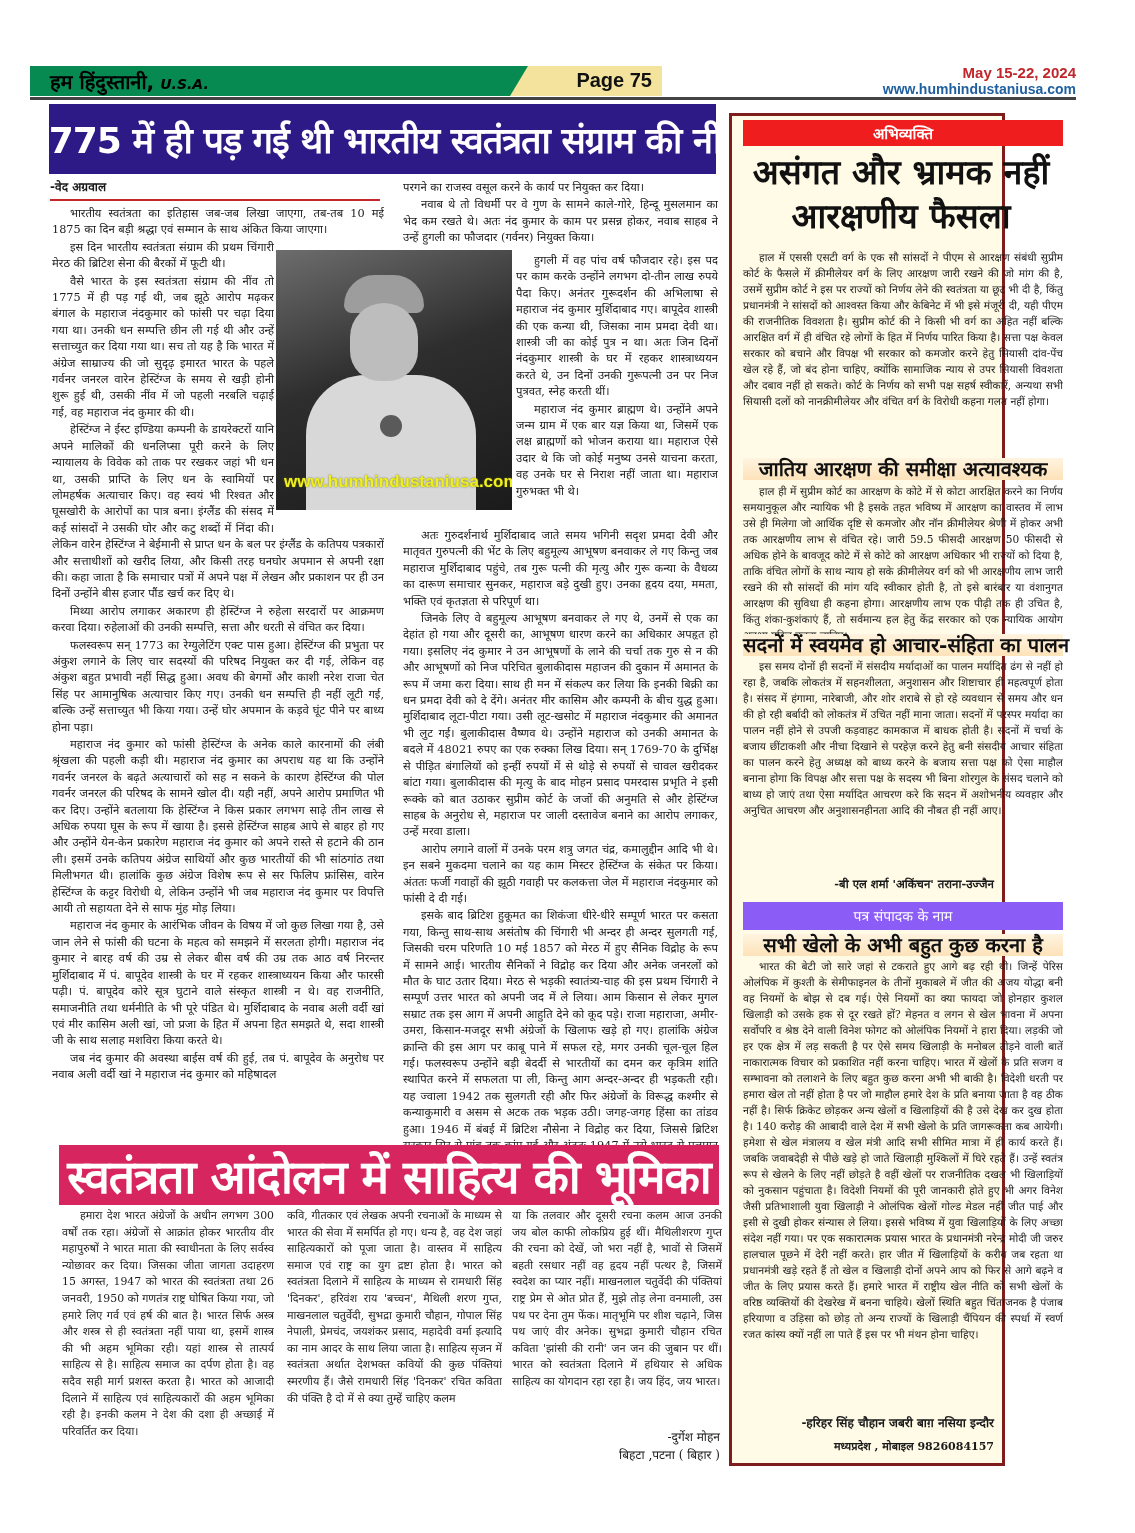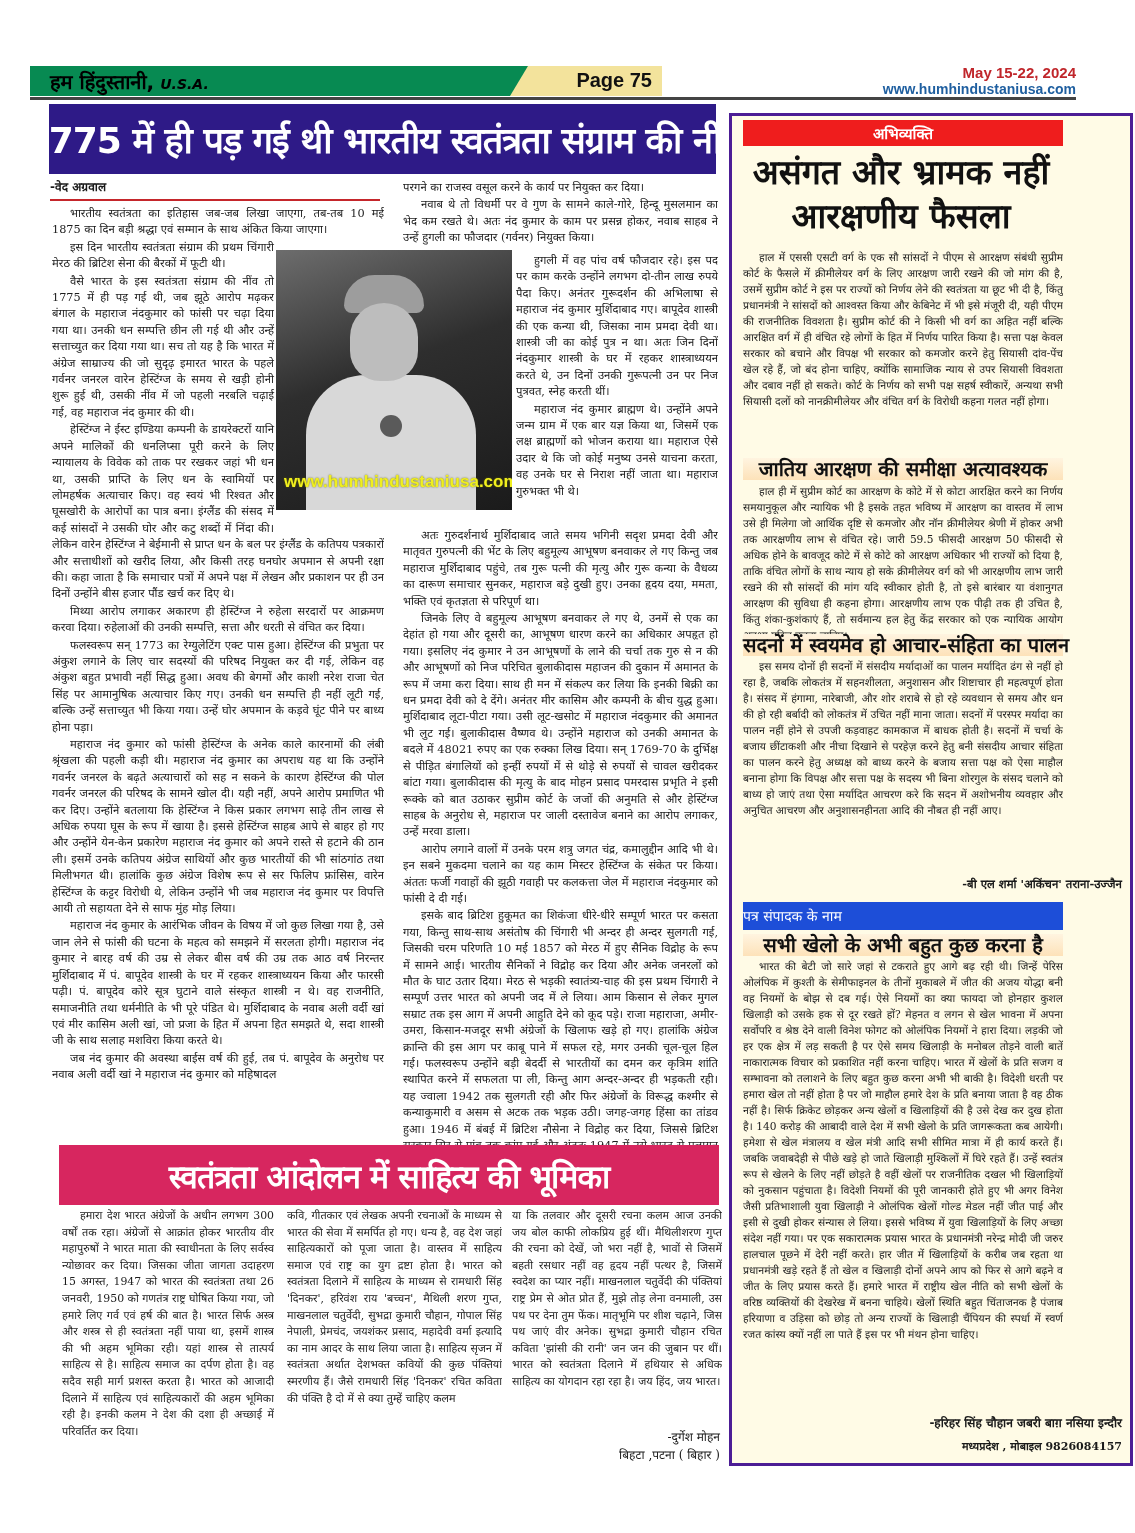--- a/index.html
+++ b/index.html
@@ -33,33 +33,33 @@
            background: linear-gradient(160deg, #6d6d6d 0%, #2e2e2e 45%, #1b1b1b 100%); overflow: hidden; }
   .photo-figure { position: absolute; left: 30px; top: 25px; width: 170px; height: 240px; }
   .photo-figure .turban { position: absolute; left: 38px; top: 0; width: 80px; height: 38px; background: #9d9d9d; border-radius: 40px 40px 10px 10px; }
   .photo-figure .face { position: absolute; left: 44px; top: 28px; width: 68px; height: 78px; background: #bdbdbd; border-radius: 34px 34px 30px 30px; }
   .photo-figure .body { position: absolute; left: 0; top: 100px; width: 170px; height: 150px; background: #d8d8d8; border-radius: 60px 60px 0 0; }
   .photo-figure .medal { position: absolute; left: 74px; top: 140px; width: 22px; height: 22px; border-radius: 50%; background: #5a5a5a; }
   .watermark { position: absolute; left: 8px; top: 222px; color: #f0ef1f; font-family: "Liberation Sans", sans-serif; font-weight: bold; font-size: 17px; white-space: nowrap; text-shadow: 0 0 2px #6b6b00; }
 
   
   .second-headline { position: absolute; left: 59px; top: 1145px; width: 660px; height: 60px; background: #d7265f;
-                     color: #fff; font-family: "DejaVu Sans", sans-serif; font-weight: bold; font-size: 32px;
+                     color: #fff; font-family: "DejaVu Sans", sans-serif; font-weight: bold; font-size: 46px;
                      display: flex; align-items: center; justify-content: center; white-space: nowrap; letter-spacing: -1px; }
   .byline-right { position: absolute; left: 515px; width: 205px; text-align: right; font-size: 12px; font-weight: normal; }
 
   
-  .editorial { position: absolute; left: 729px; top: 113px; width: 404px; height: 1353px; background: #fffbe6; border: 3px solid #4c1d95; }
+  .editorial { position: absolute; left: 729px; top: 113px; width: 276px; height: 1353px; background: #fffbe6; border: 3px solid #7f1d1d; }
   .section-tag { position: absolute; left: 11px; top: 4px; width: 320px; height: 26px; background: #ef1d1d; color: #fff;
                  font-weight: bold; font-size: 15px; display: flex; align-items: center; justify-content: center; }
   .editorial-headline { position: absolute; left: 6px; top: 34px; width: 326px; text-align: center; font-family: "DejaVu Sans", sans-serif; font-weight: bold; font-size: 34px; line-height: 44px; color: #111; }
   .sub-head { position: absolute; left: 11px; width: 320px; height: 22px; background: linear-gradient(#fff4e0, #fde2b9);
               text-align: center; font-family: "DejaVu Sans", sans-serif; font-weight: bold; font-size: 20px; line-height: 22px; color: #111; white-space: nowrap; }
-  .letters-tag { position: absolute; left: 11px; top: 786px; width: 320px; height: 28px; background: #1d4ed8; color: #fff;
-                 text-align: left; font-family: "DejaVu Sans", sans-serif; font-size: 14px; line-height: 28px; }
+  .letters-tag { position: absolute; left: 11px; top: 786px; width: 320px; height: 28px; background: #8b5cf6; color: #fff;
+                 text-align: center; font-family: "DejaVu Sans", sans-serif; font-size: 14px; line-height: 28px; }
   .e-text { position: absolute; left: 11px; width: 320px; font-size: 10.6px; line-height: 16px; text-align: justify; color: #1c1c1c; overflow: hidden; }
   .e-text p { text-indent: 16px; }
   .signature { position: absolute; right: 8px; font-weight: bold; font-size: 11.5px; text-align: center; }
 </style>
 </head>
 <body>
 
 <div class="masthead">
   <div class="brand-bar">
     <span class="brand-name">

